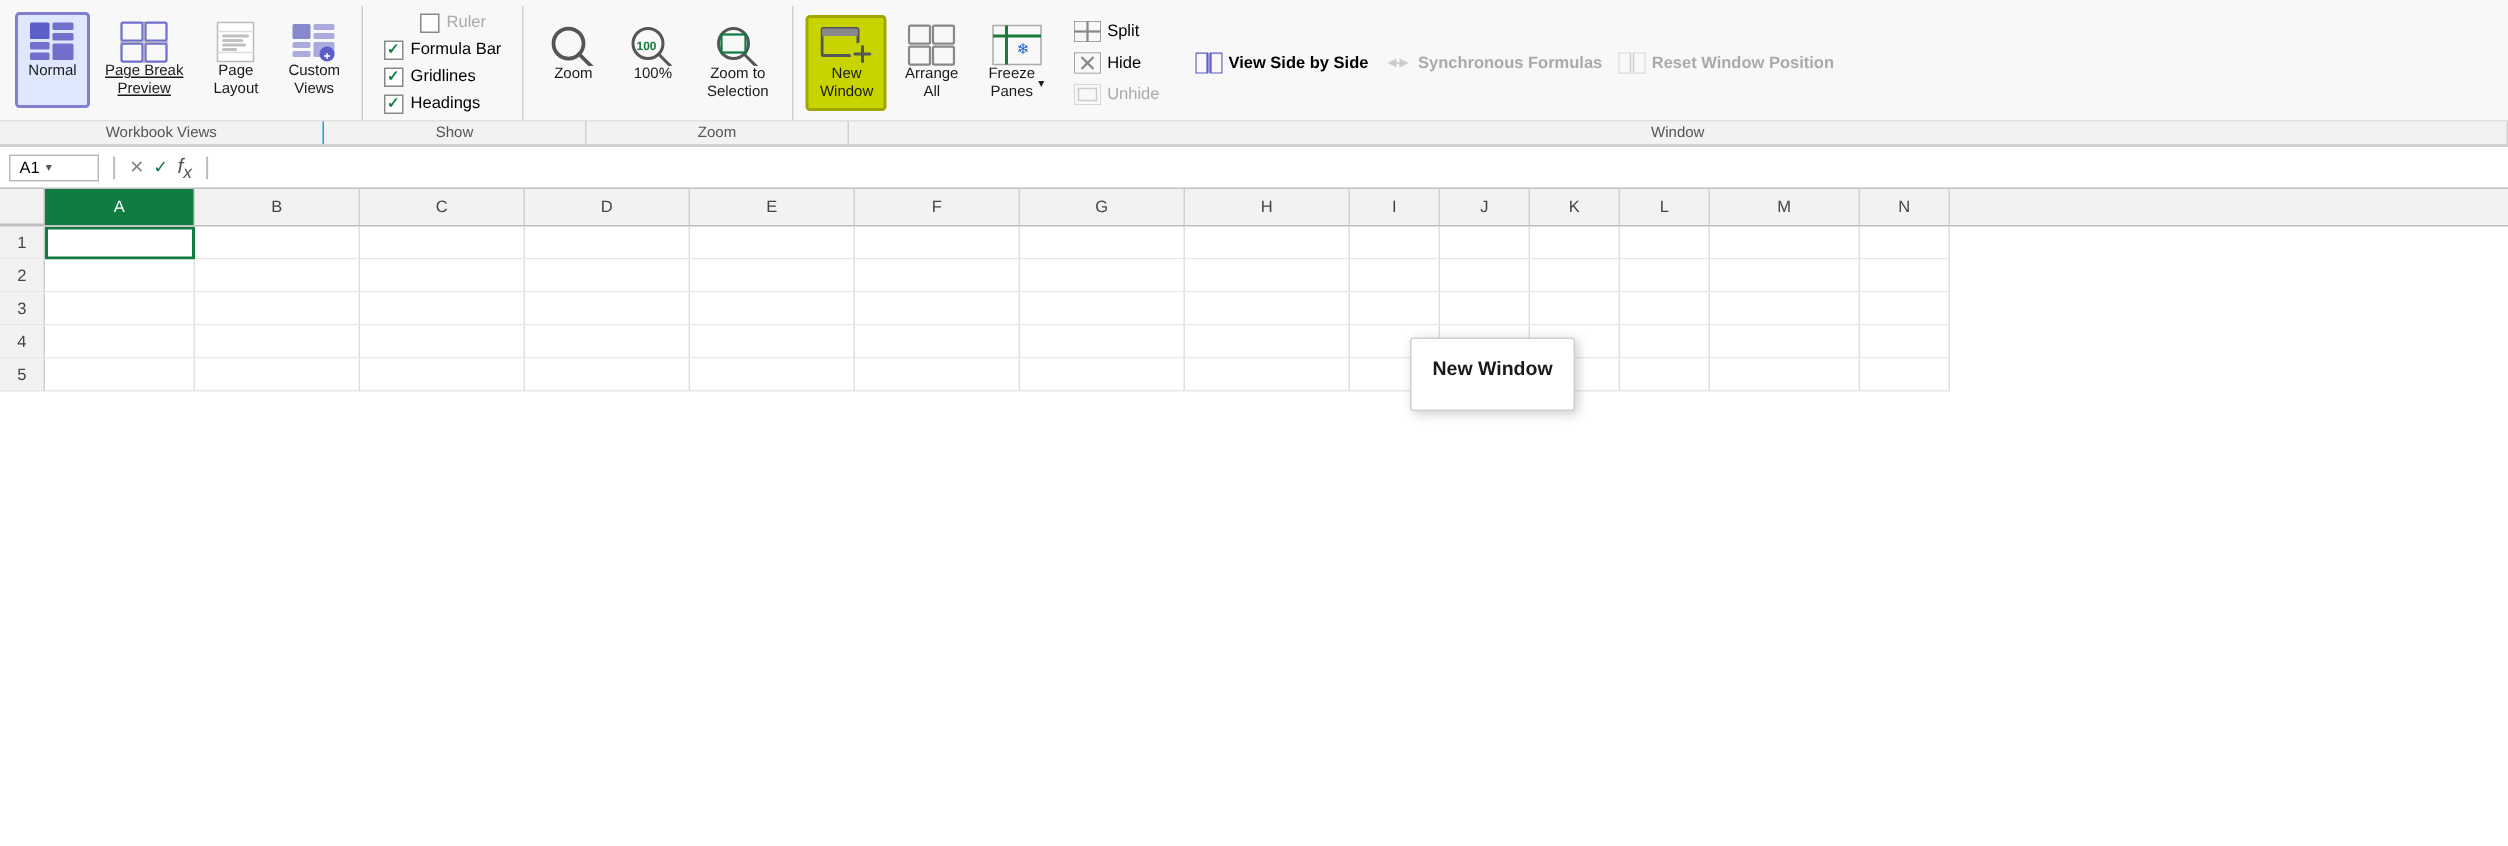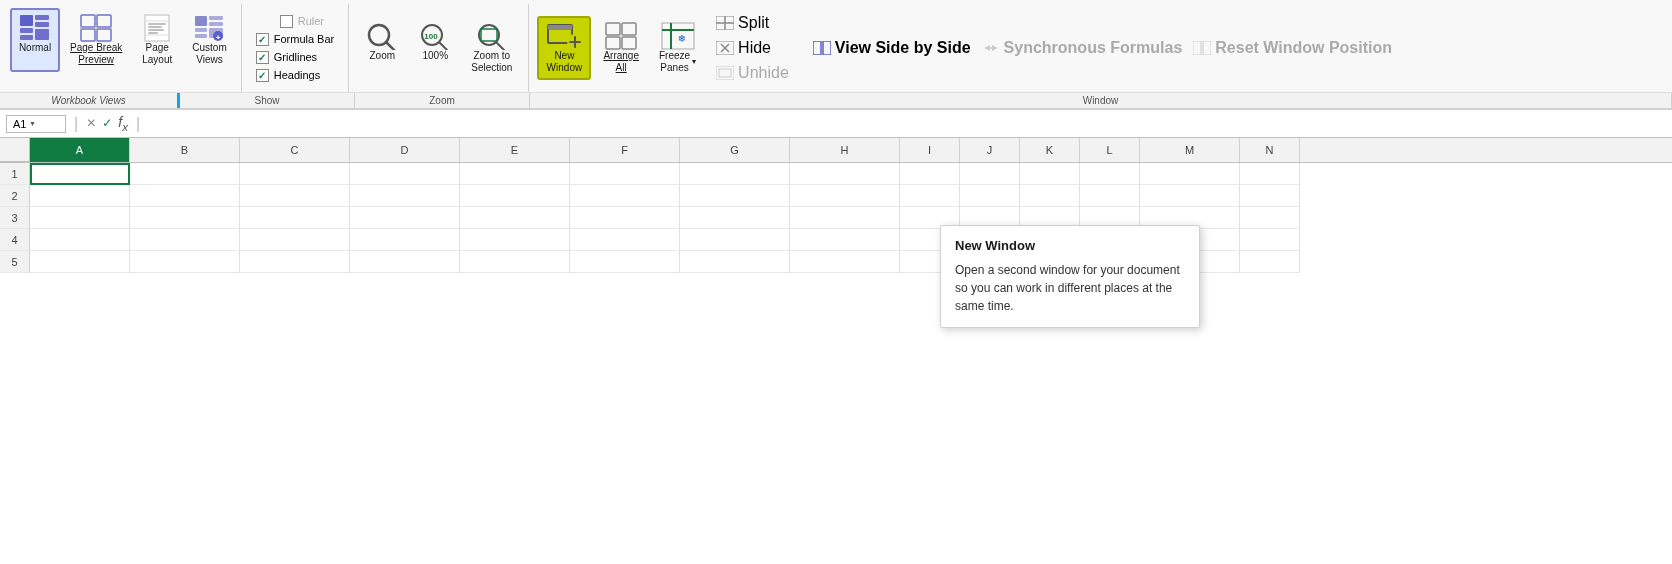--- a/index.html
+++ b/index.html
@@ -199,21 +199,21 @@
       border-right: 1px solid #d0d0d0;
     }
 
     .small-btn-row {
       display: flex;
       align-items: center;
       gap: 4px;
       padding: 2px 4px;
       cursor: pointer;
       border-radius: 2px;
-      font-size: 16px;
+      font-size: 11px;
     }
     .small-btn-row.disabled-text { color: #aaa; cursor: default; }
 
     .checkbox-icon {
       width: 13px; height: 13px;
       border: 1.5px solid #888;
       display: inline-flex;
       align-items: center;
       justify-content: center;
       background: white;
@@ -352,21 +352,21 @@
             <rect x="1" y="3" width="24" height="18" fill="none" stroke="#555" stroke-width="2" rx="1"></rect>
             <rect x="1" y="3" width="24" height="5" fill="#888" rx="1"></rect>
             <circle cx="28" cy="20" r="8" fill="#c8d400"></circle>
             <line x1="28" y1="15" x2="28" y2="25" stroke="#555" stroke-width="2" stroke-linecap="round"></line>
             <line x1="23" y1="20" x2="33" y2="20" stroke="#555" stroke-width="2" stroke-linecap="round"></line>
           </svg>
           <span class="btn-label" style="white-space:pre-line;">New
 Window</span>
         </div>
 
-        <div class="wv-btn" style="min-width:50px;text-decoration:underline;">
+        <div class="wv-btn" style="min-width:50px;">
           <svg width="32" height="28" viewBox="0 0 32 28">
             <rect x="1" y="1" width="14" height="12" fill="none" stroke="#888" stroke-width="1.5" rx="1"></rect>
             <rect x="17" y="1" width="14" height="12" fill="none" stroke="#888" stroke-width="1.5" rx="1"></rect>
             <rect x="1" y="15" width="14" height="12" fill="none" stroke="#888" stroke-width="1.5" rx="1"></rect>
             <rect x="17" y="15" width="14" height="12" fill="none" stroke="#888" stroke-width="1.5" rx="1"></rect>
           </svg>
           <span class="btn-label" style="white-space:pre-line;">Arrange
 All</span>
         </div>
 
@@ -428,21 +428,21 @@
               <rect x="0" y="0" width="8" height="14" fill="none" stroke="#ccc" stroke-width="1"></rect>
               <rect x="10" y="0" width="8" height="14" fill="none" stroke="#ccc" stroke-width="1"></rect>
             </svg>
             <span style="color:#aaa;">Reset Window Position</span>
           </div>
         </div>
       </div>
     </div>
 
     <div style="display:flex; background:#f2f2f2; border-top:1px solid #e0e0e0;">
-      <div class="group-label" style="width:180px; border-right:3px solid #0ea5e9;font-style:italic;">Workbook Views</div>
+      <div class="group-label" style="width:216px; border-right:1px solid #0ea5e9;">Workbook Views</div>
       <div class="group-label" style="width:175px; border-right:1px solid #d0d0d0;">Show</div>
       <div class="group-label" style="width:175px; border-right:1px solid #d0d0d0;">Zoom</div>
       <div class="group-label" style="flex:1;">Window</div>
     </div>
   </div>
 
   <div class="formula-bar">
     <div class="cell-ref">
       <span>A1</span>
       <span class="dropdown-arrow">▾</span>
@@ -562,14 +562,13 @@
         <div class="cell" style="width:60px;"></div>
         <div class="cell" style="width:100px;"></div>
         <div class="cell" style="width:60px;"></div>
       </div>
     </div>
   </div>
 </div>
 
 <div class="tooltip">
   <div class="tooltip-title">New Window</div>
-  <div class="tooltip-body">Open a second window for your document so you can work in different places at the same time.</div>
 </div>
 
 </body></html>

